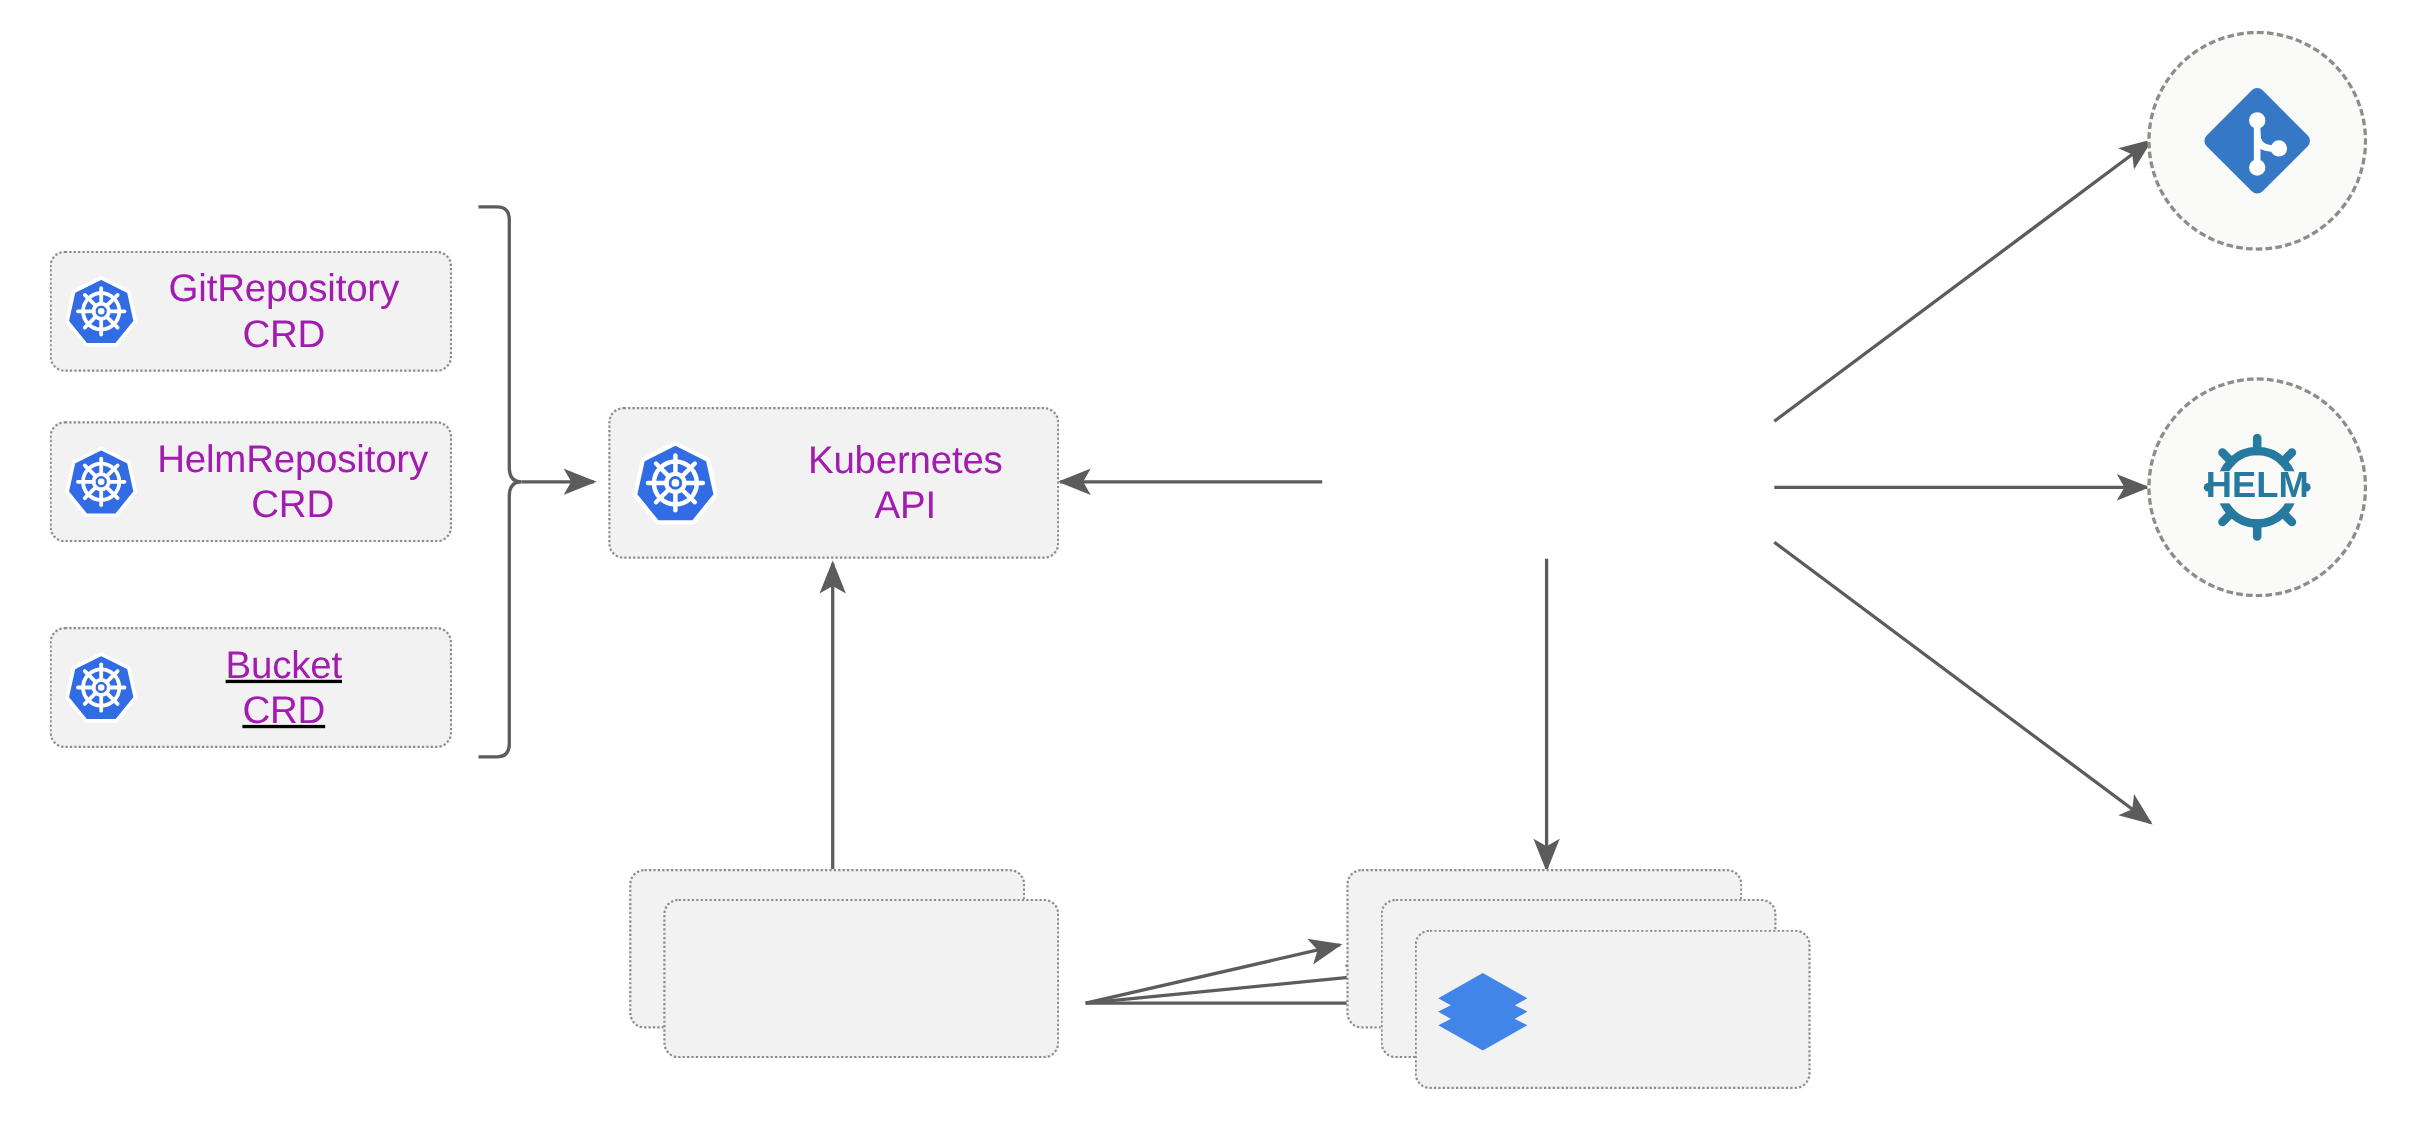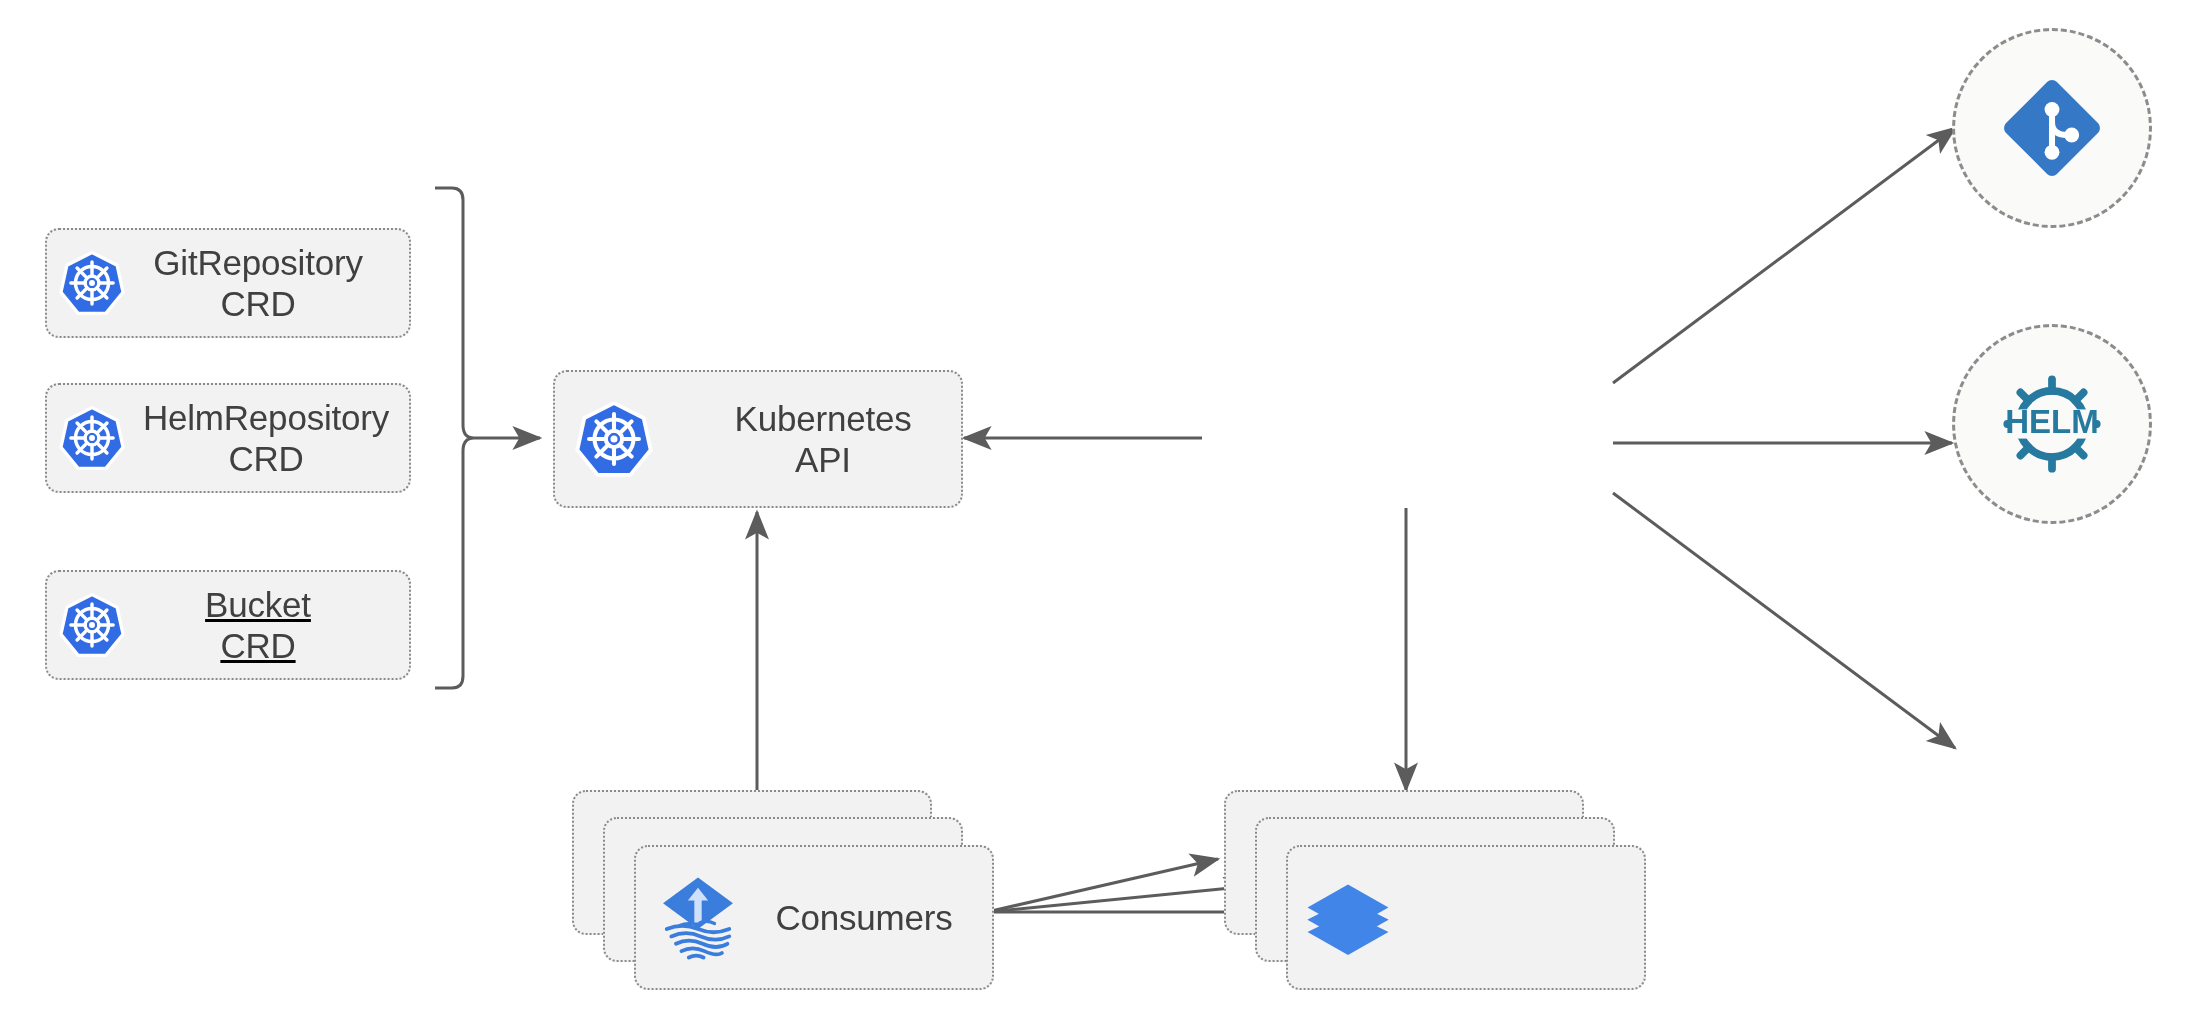--- a/index.html
+++ b/index.html
@@ -33,21 +33,21 @@
     box-sizing: border-box;
     background: #f2f2f2;
     border: 2px dotted #8a8a8a;
     border-radius: 14px;
     display: flex;
     align-items: center;
     z-index: 2;
   }
   .node .label {
     font-size: 35px;
-    color: #404040;
+    color: #a21caf;
     line-height: 1.18;
     text-align: center;
     flex: 1;
     padding-right: 6px;
     white-space: pre-line;
     letter-spacing: -0.2px;
   }
   .node .ico {
     flex: 0 0 auto;
     display: flex;
@@ -198,40 +198,20 @@
         </g>
         <circle cx="50" cy="50" r="4.5" fill="#ffffff"></circle>
       </svg>
     </span>
     <span class="label">Kubernetes API</span>
   </div>
 
 
   <div class="stack-card" style="left:572px; top:790px; width:360px; height:145px;"></div>
   <div class="stack-card" style="left:603px; top:817px; width:360px; height:145px;"></div>
-  <div class="node" style="left:634px; top:845px; width:360px; height:145px; padding:0 16px;">
-    <span class="ico" style="margin-right:14px;">
-      <svg width="92" height="92" viewBox="0 0 100 100">
-        <polygon points="50,6 88,34 50,62 12,34" fill="#3b7ddd"></polygon>
-        <path d="M50,17 L61,31 L54,31 L54,55 L46,55 L46,31 L39,31 Z" fill="#cfe0fa"></path>
-        <g stroke="#3b7ddd" stroke-width="4.1" fill="none" stroke-linecap="round">
-          <path d="M16,62 Q33,55 50,62 Q67,69 84,62"></path>
-          <path d="M21,70 Q37,63 53,70 Q69,77 84,70"></path>
-          <path d="M26,78 Q40,71 55,78 Q70,85 82,78"></path>
-          <path d="M32,86 Q44,80 57,86 Q70,92 76,88"></path>
-          <path d="M40,93 Q48,89 56,93"></path>
-        </g>
-        <g stroke="#3b7ddd" stroke-width="3.4" fill="none" stroke-linecap="round">
-          <path d="M30,58 Q40,54 50,58"></path>
-          <path d="M52,55 Q60,52 68,56"></path>
-        </g>
-      </svg>
-    </span>
-    <span class="label">Consumers</span>
-  </div>
 
   <div class="stack-card" style="left:1224px; top:790px; width:360px; height:145px;"></div>
   <div class="stack-card" style="left:1255px; top:817px; width:360px; height:145px;"></div>
   <div class="node" style="left:1286px; top:845px; width:360px; height:145px; padding:0 16px;">
     <span class="ico" style="margin-right:16px;">
       <svg width="88" height="88" viewBox="0 0 100 100">
         <polygon points="50,12 96,38 50,64 4,38" fill="#4285e8"></polygon>
         <polygon points="50,46 22,57 4,52 22,43" fill="#4285e8"></polygon>
         <polygon points="50,46 78,57 96,52 78,43" fill="#4285e8"></polygon>
         <polygon points="4,52 50,78 96,52 78,43 50,60 22,43" fill="#4285e8"></polygon>
@@ -248,21 +228,21 @@
           <line x1="50" y1="34" x2="50" y2="70"></line>
           <path d="M50,45 Q50,56 63,56"></path>
         </g>
         <circle cx="50" cy="34" r="6.4" fill="#ffffff"></circle>
         <circle cx="50" cy="71" r="6.4" fill="#ffffff"></circle>
         <circle cx="67" cy="56" r="6.4" fill="#ffffff"></circle>
       </svg>
     </span>
   </div>
 
-  <div class="ring" style="left:1952px; top:324px; width:200px; height:200px;">
+  <div class="ring" style="left:1952px; top:343px; width:200px; height:200px;">
     <span class="ico">
       <svg width="136" height="136" viewBox="0 0 140 140">
         <g fill="none" stroke="#277a9f" stroke-width="8" stroke-linecap="round">
           <circle cx="70" cy="70" r="34"></circle>
           <line x1="70" y1="24" x2="70" y2="36"></line>
           <line x1="70" y1="104" x2="70" y2="116"></line>
           <line x1="24" y1="70" x2="36" y2="70"></line>
           <line x1="104" y1="70" x2="116" y2="70"></line>
           <line x1="37.5" y1="37.5" x2="46" y2="46"></line>
           <line x1="94" y1="94" x2="102.5" y2="102.5"></line>

